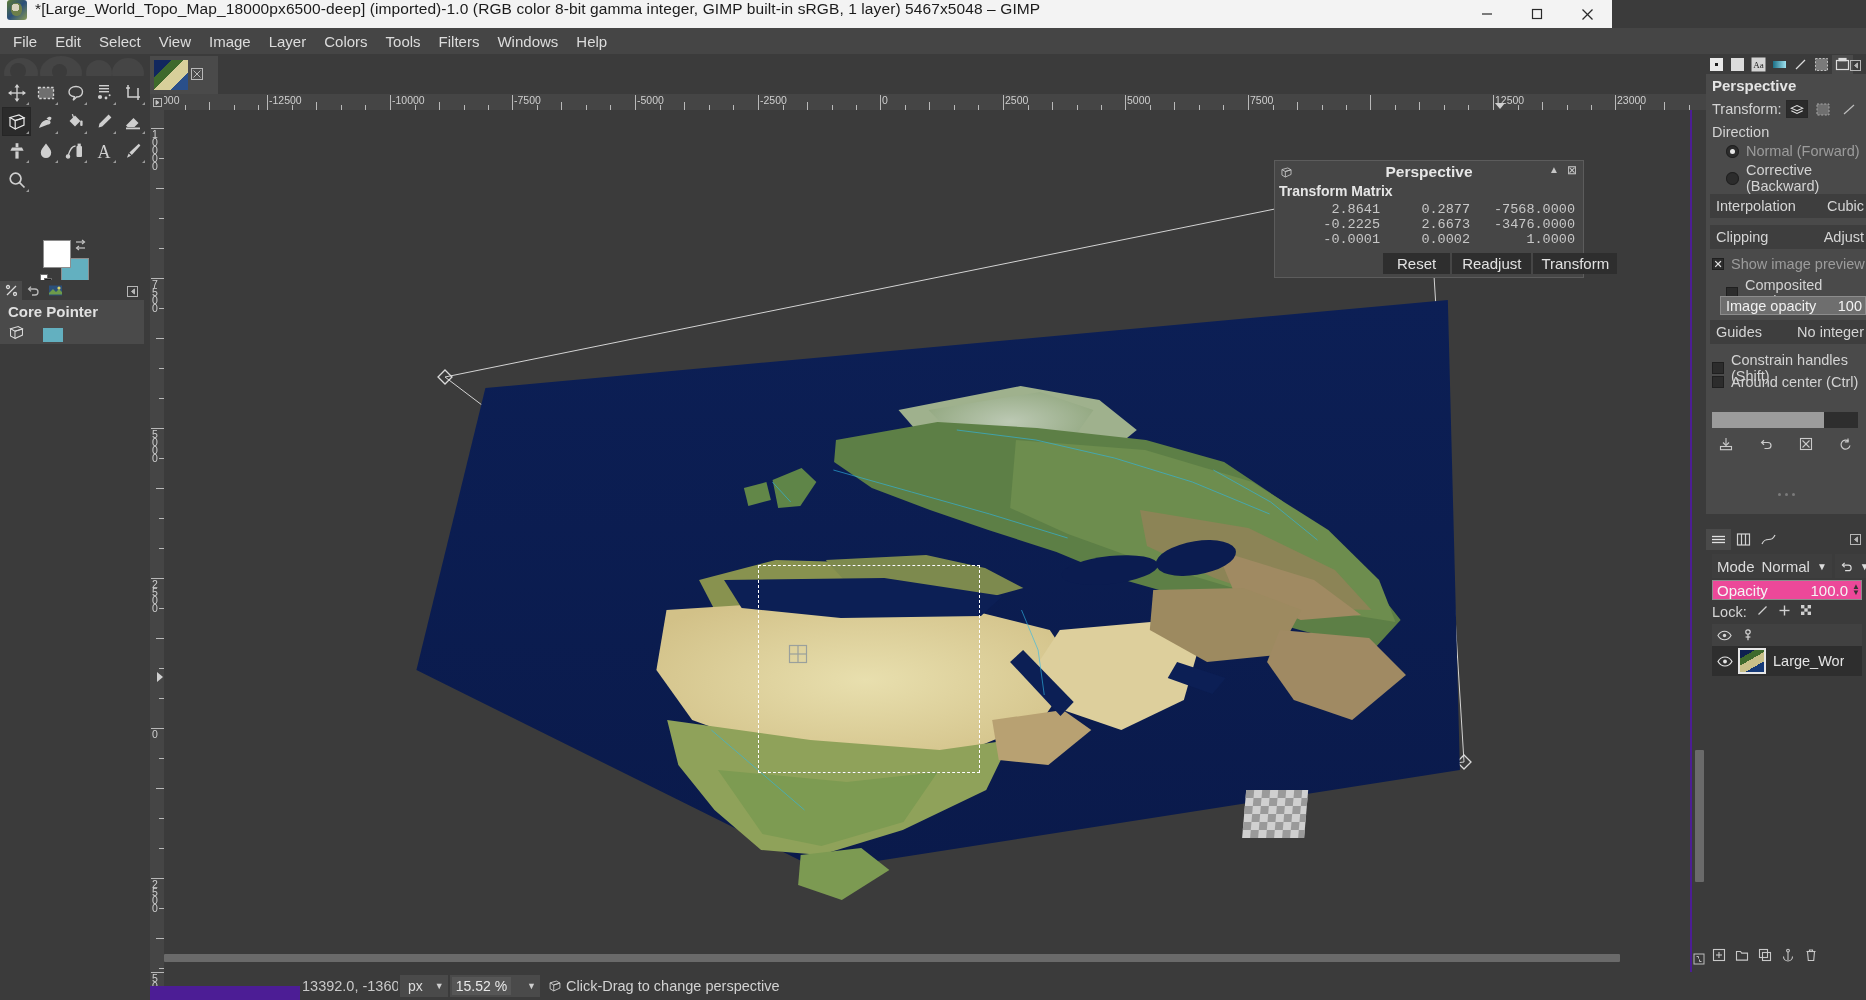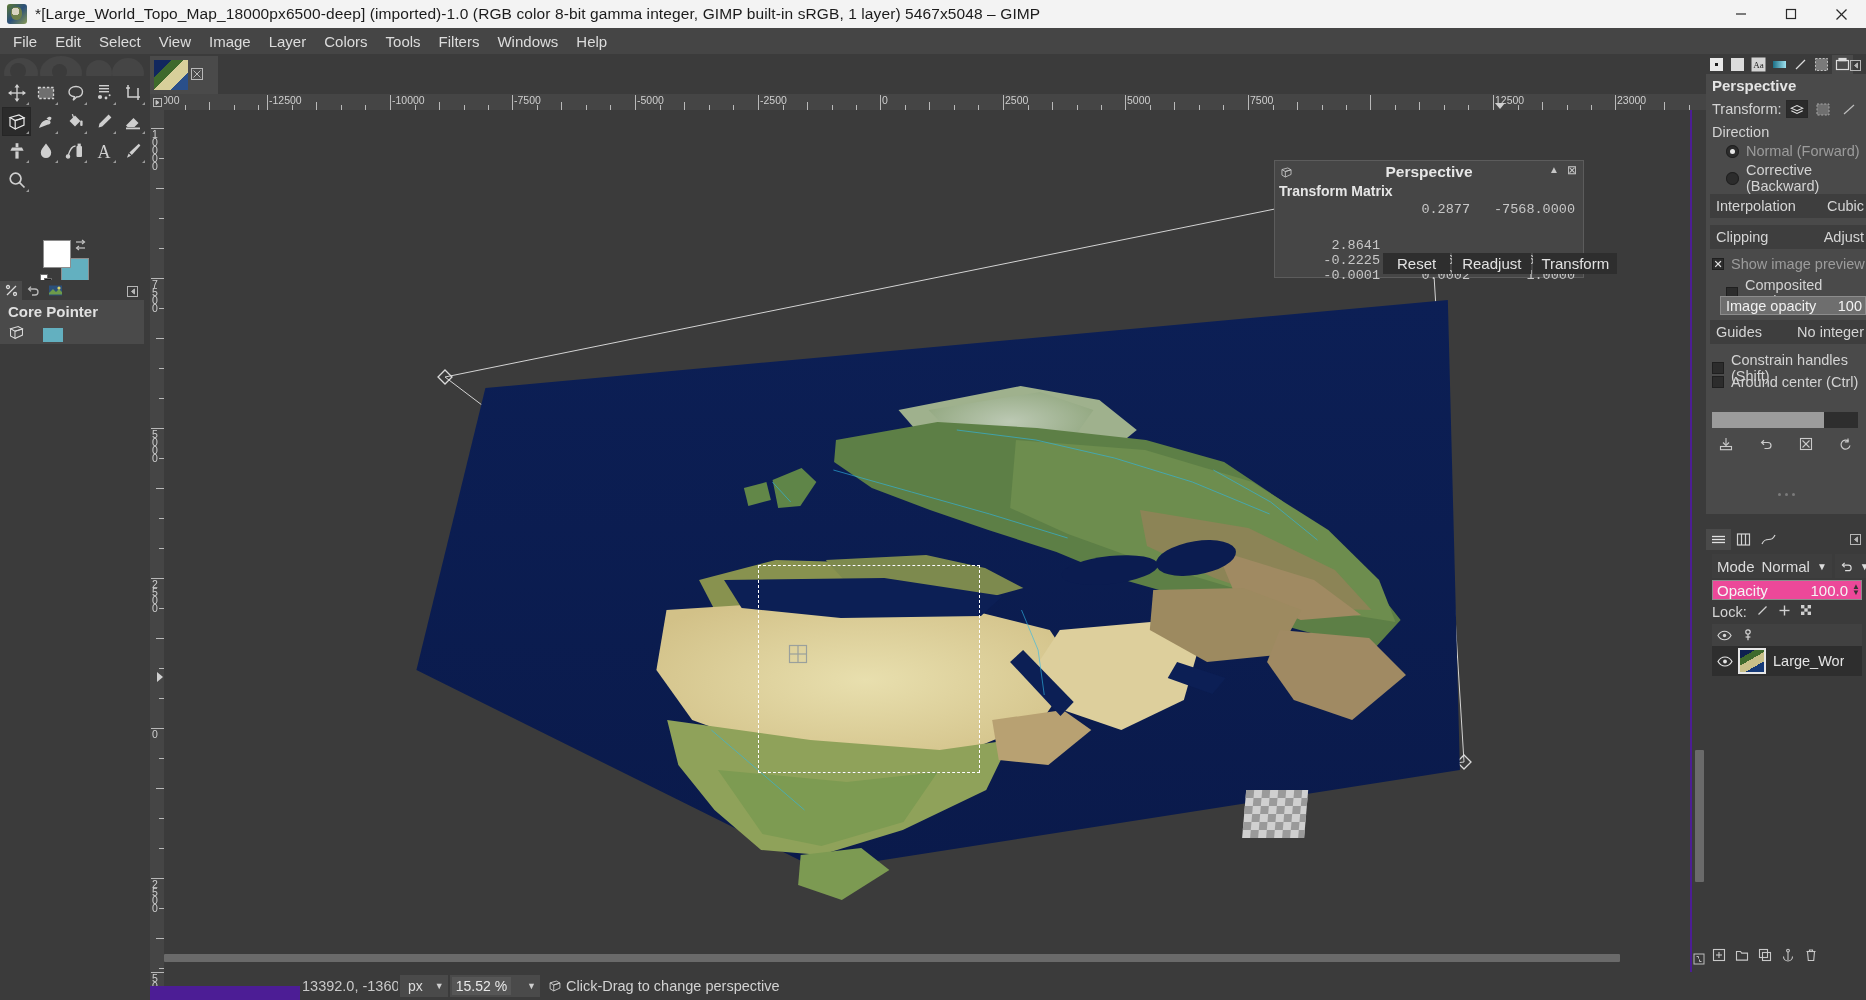--- a/index.html
+++ b/index.html
@@ -6,22 +6,22 @@
   body{
     width:1866px;height:1000px;overflow:hidden;
     font-family:"Liberation Sans", sans-serif;
     color:#d6d6d6; font-size:16px;
     -webkit-font-smoothing:antialiased;
   }
   #app{position:relative;width:1866px;height:1000px;}
 
   
   .titlebar{
-    position:absolute;left:0;top:0;width:1866px;height:28px;
-    background:#f3f3f3;display:flex;align-items:center;
+    position:absolute;left:0;top:0;width:1612px;height:28px;
+    background:#f3f3f3;display:flex;align-items:flex-start;
   }
   .tb-icon{width:20px;height:20px;margin-left:7px;margin-right:8px;
     background:linear-gradient(135deg,#5d7a33 0%,#2b4f7a 50%,#8a9b55 100%);
     border-radius:3px;position:relative;flex:0 0 auto;}
   .tb-icon::after{content:"";position:absolute;left:4px;top:3px;width:11px;height:13px;
     background:radial-gradient(circle at 40% 35%, #d8d3c0 0 35%, #6d7f4a 36% 100%);border-radius:40% 40% 45% 45%;}
   .tb-title{font-size:15.5px;color:#1b1b1b;white-space:nowrap;overflow:hidden;
     font-family:"Liberation Sans", sans-serif;letter-spacing:.1px;}
   .tb-btns{margin-left:auto;display:flex;height:28px;}
   .tb-btn{width:50px;height:28px;display:flex;align-items:center;justify-content:center;
@@ -747,21 +747,21 @@
           </span>
           <span style="width:100%;text-align:center;font-size:15.5px;font-weight:bold;color:#e6e6e6;">Perspective</span>
           <span style="position:absolute;right:24px;top:3px;font-size:10px;color:#c6c6c6;">▲</span>
           <span style="position:absolute;right:6px;top:2px;font-size:12px;color:#c6c6c6;">⊠</span>
         </div>
 
         <div style="position:absolute;left:4px;top:22px;font-size:14px;font-weight:bold;color:#e6e6e6;">Transform Matrix</div>
 
         <div style="position:absolute;left:10px;top:41px;width:294px;font-family:'Liberation Mono',monospace;font-size:13.5px;color:#c7c7c7;">
           <div style="display:flex;">
-            <span style="width:95px;text-align:right;margin-top:36px;">2.8641</span>
+            <span style="width:95px;text-align:right;">2.8641</span>
             <span style="width:90px;text-align:right;">0.2877</span>
             <span style="width:105px;text-align:right;">-7568.0000</span>
           </div>
           <div style="display:flex;">
             <span style="width:95px;text-align:right;">-0.2225</span>
             <span style="width:90px;text-align:right;">2.6673</span>
             <span style="width:105px;text-align:right;">-3476.0000</span>
           </div>
           <div style="display:flex;">
             <span style="width:95px;text-align:right;">-0.0001</span>

